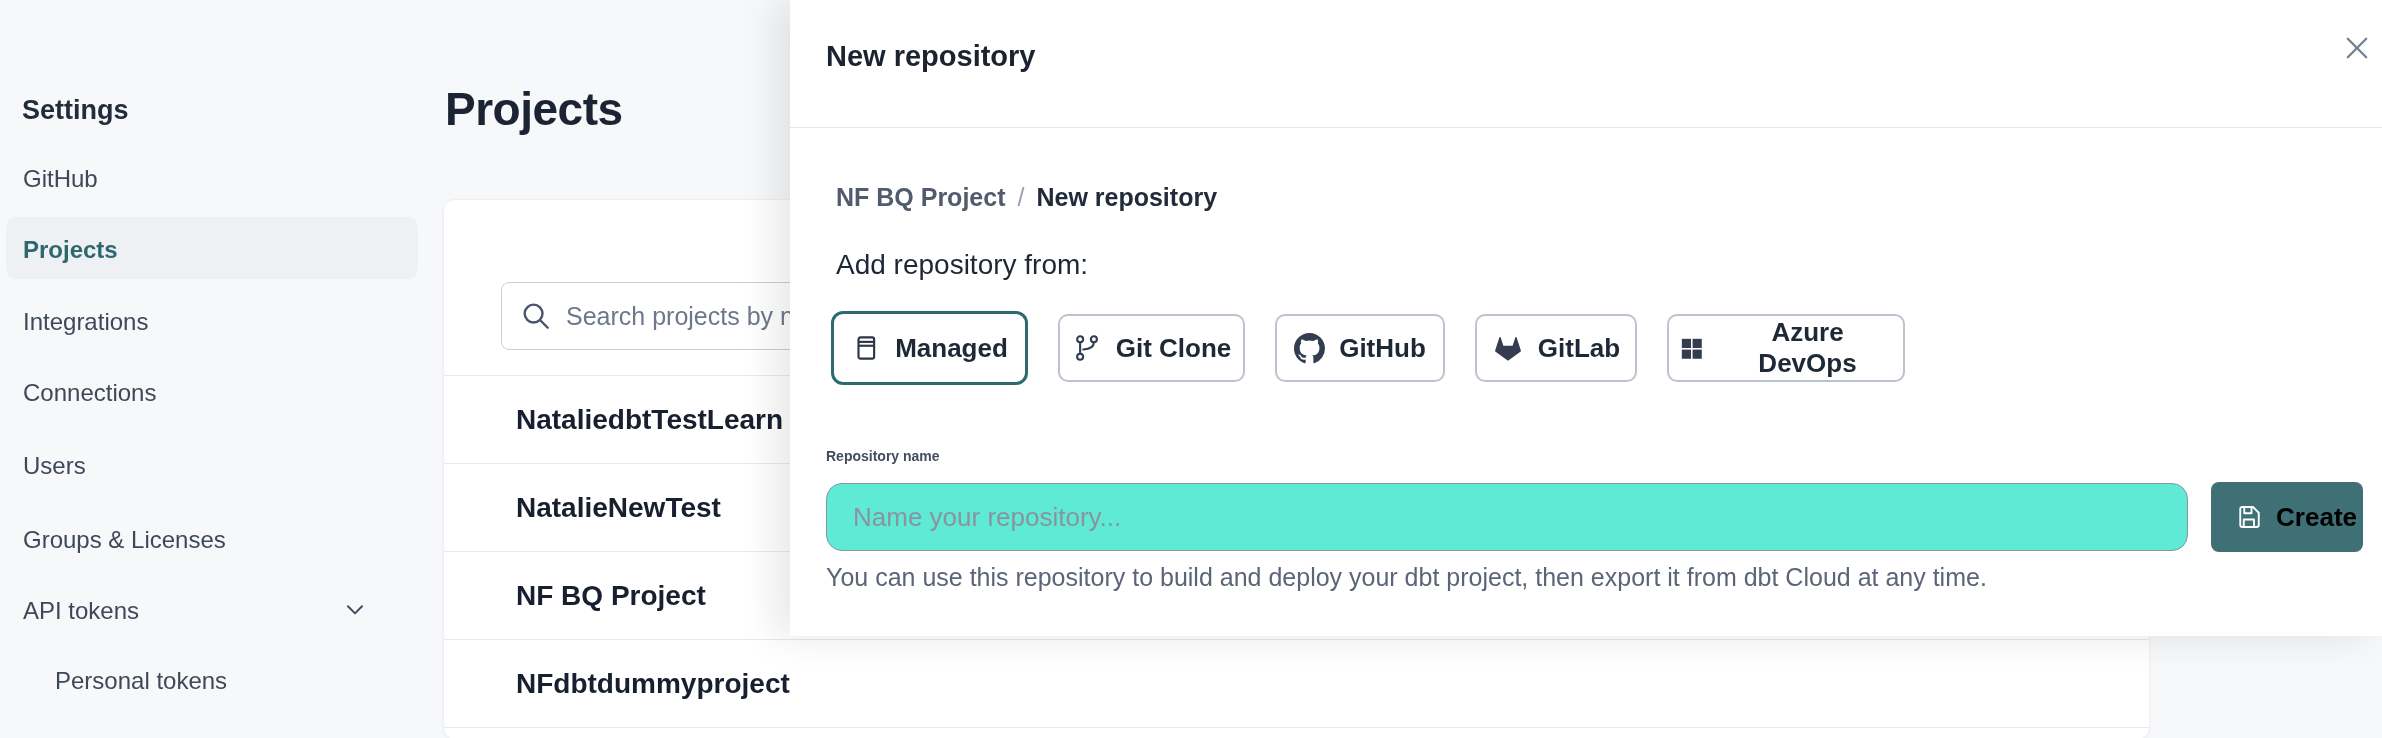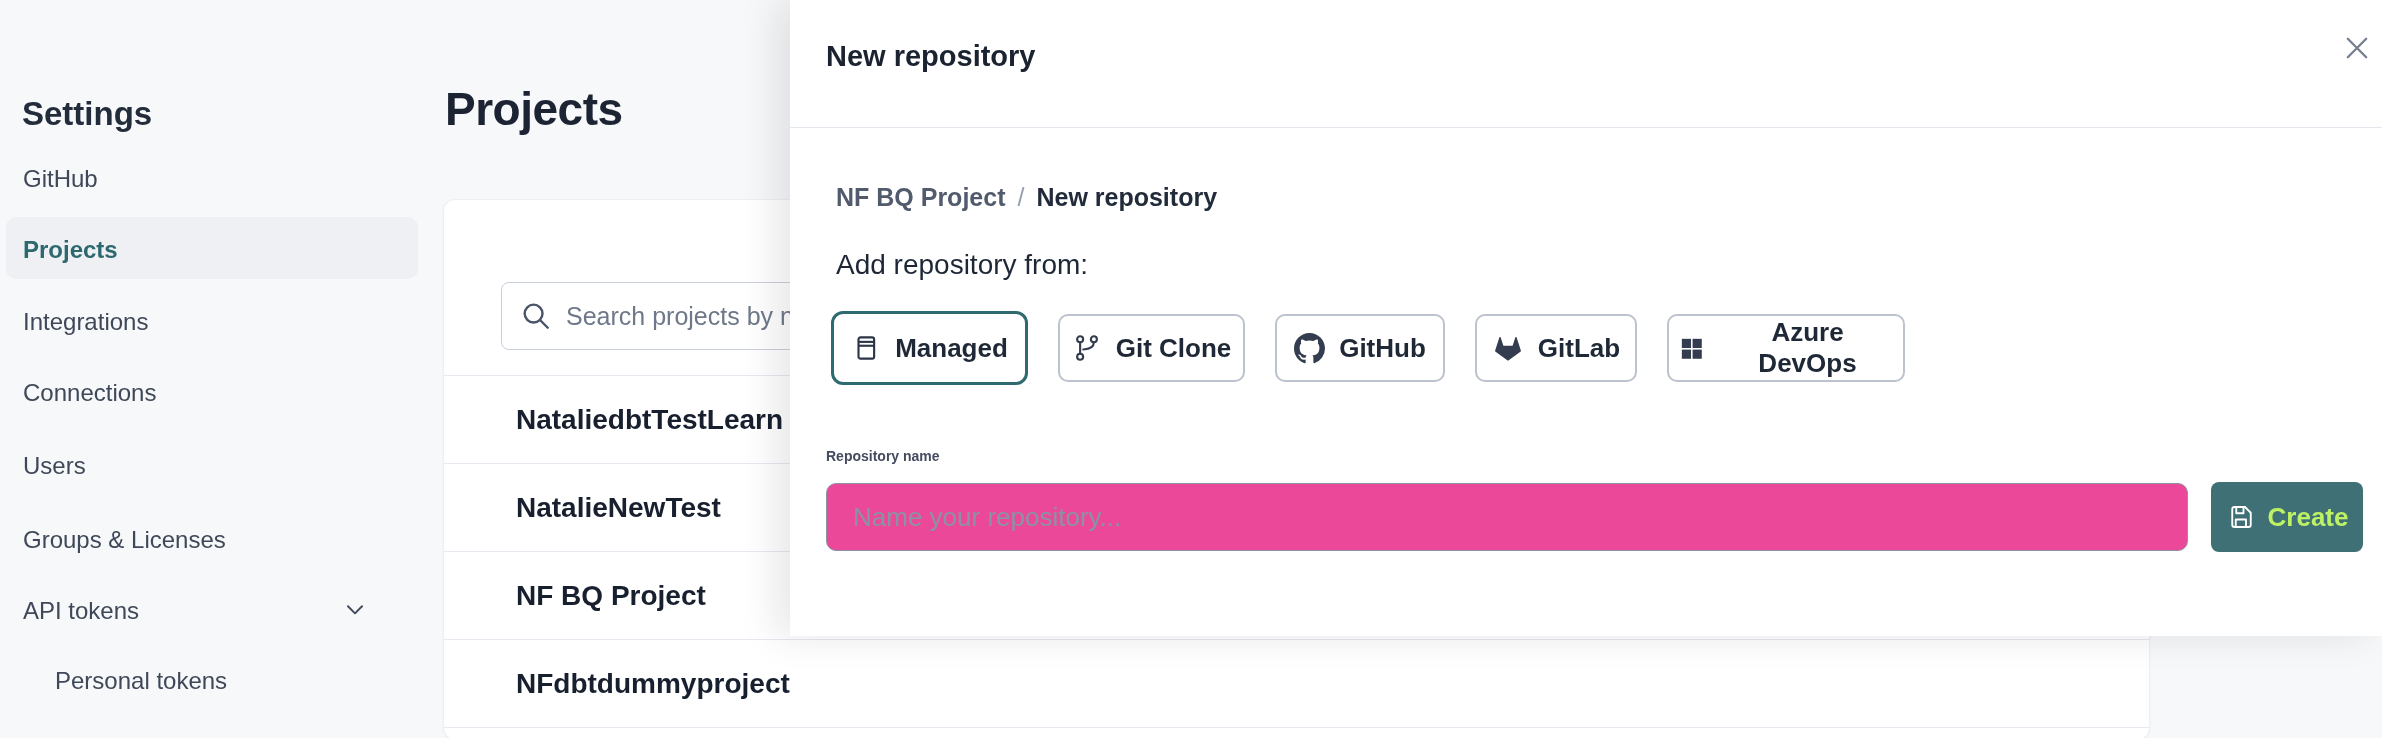--- a/index.html
+++ b/index.html
@@ -3,21 +3,21 @@
 <meta charset="utf-8">
 <style>
   html,body{margin:0;padding:0;}
   .page{
     position:relative;width:2382px;height:738px;overflow:hidden;
     background:#f7f8f9;font-family:"Liberation Sans",sans-serif;
     -webkit-font-smoothing:antialiased;
   }
   
   .sidebar{position:absolute;left:0;top:0;width:440px;height:738px;}
-  .sidebar-title{position:absolute;left:22px;top:95px;margin:0;font-size:33px;font-weight:bold;color:#232c3b;}
+  .sidebar-title{position:absolute;left:22px;top:95px;margin:0;font-size:27px;font-weight:bold;color:#232c3b;}
   .nav-pill{position:absolute;left:6px;top:217px;width:412px;height:62px;border-radius:10px;background:#eef0f3;}
   .nav-item{position:absolute;left:23px;font-size:24px;line-height:26px;color:#3e4858;cursor:pointer;white-space:nowrap;}
   .nav-item.selected{color:#2d686e;font-weight:bold;}
   .nav-item.indented{left:55px;}
   .chevron{position:absolute;left:342px;top:596px;width:26px;height:26px;}
   
   .page-title{position:absolute;left:445px;top:82px;margin:0;font-size:46px;font-weight:bold;color:#1c2433;letter-spacing:-0.5px;}
   .card{
     position:absolute;left:443px;top:199px;width:1705px;height:539px;
     background:#fff;border:1px solid #edeff3;border-radius:12px;
@@ -51,28 +51,28 @@
   .src-btn{
     box-sizing:border-box;height:68px;border:2px solid #bcc3cf;border-radius:10px;background:#fff;
     display:flex;align-items:center;justify-content:center;gap:14px;
     font-family:inherit;font-size:26px;font-weight:bold;color:#1f2836;cursor:pointer;padding:0 8px;
   }
   .src-btn.selected{height:74px;border:3px solid #2e6a6f;border-radius:12px;}
   .src-btn svg{flex:0 0 auto;}
   .form-label{position:absolute;left:36px;top:448px;font-size:14px;font-weight:bold;color:#424c5e;}
   .repo-input{
     position:absolute;left:36px;top:483px;width:1362px;height:68px;box-sizing:border-box;
-    border:1.5px solid #8b95a6;border-radius:10px;padding:0 26px;font-size:26px;font-family:inherit;
-    color:#222b3a;outline:none;background:#ec4899;
+    border:1.5px solid #8b95a6;border-radius:16px;padding:0 26px;font-size:26px;font-family:inherit;
+    color:#222b3a;outline:none;background:#5eead4;
   }
   .repo-input::placeholder{color:#8a93a3;}
   .create-btn{
     position:absolute;left:1421px;top:482px;width:152px;height:70px;border:none;border-radius:8px;
-    background:#3e7076;color:#bef264;font-family:inherit;font-size:26px;font-weight:600;cursor:pointer;
-    display:flex;align-items:center;justify-content:center;gap:12px;
+    background:#3e7076;color:#000000;font-family:inherit;font-size:26px;font-weight:600;cursor:pointer;
+    display:flex;align-items:center;justify-content:flex-end;gap:12px;
   }
   .helper{position:absolute;left:36px;top:563px;margin:0;font-size:25px;color:#5b6577;white-space:nowrap;}
 </style>
 </head>
 <body>
 
 <div class="page">
 
   <aside class="sidebar">
     <h2 class="sidebar-title">Settings</h2>
@@ -175,15 +175,16 @@
     <div class="form-label">Repository name</div>
     <input class="repo-input" type="text" placeholder="Name your repository..." style="">
     <button class="create-btn">
       <svg viewBox="0 0 24 24" width="30" height="30">
         <path d="M5 5.8 A1.8 1.8 0 0 1 6.8 4 H15.2 L19.8 8.6 V18.2 A1.8 1.8 0 0 1 18 20 H6.8 A1.8 1.8 0 0 1 5 18.2 Z" fill="none" stroke="#ffffff" stroke-width="1.5" stroke-linejoin="round"></path>
         <path d="M8.2 4.2 v4.8 h5.8 V4.2" fill="none" stroke="#ffffff" stroke-width="1.5" stroke-linejoin="round"></path>
         <path d="M7.8 20 v-6 h8.2 v6" fill="none" stroke="#ffffff" stroke-width="1.5" stroke-linejoin="round"></path>
       </svg>
       <span>Create</span>
     </button>
+    <p class="helper">You can use this repository to build and deploy your dbt project, then export it from dbt Cloud at any time.</p>
   </section>
 
 </div>
 
 </body></html>

